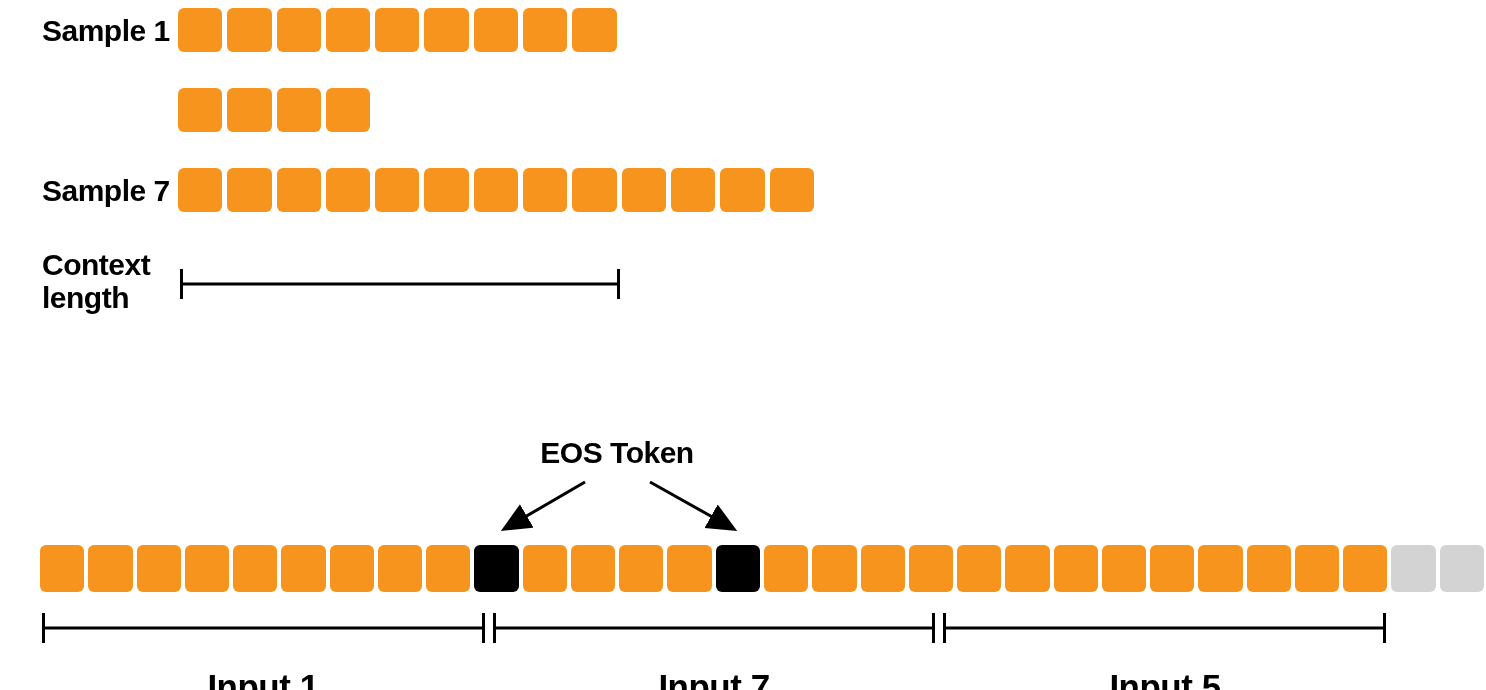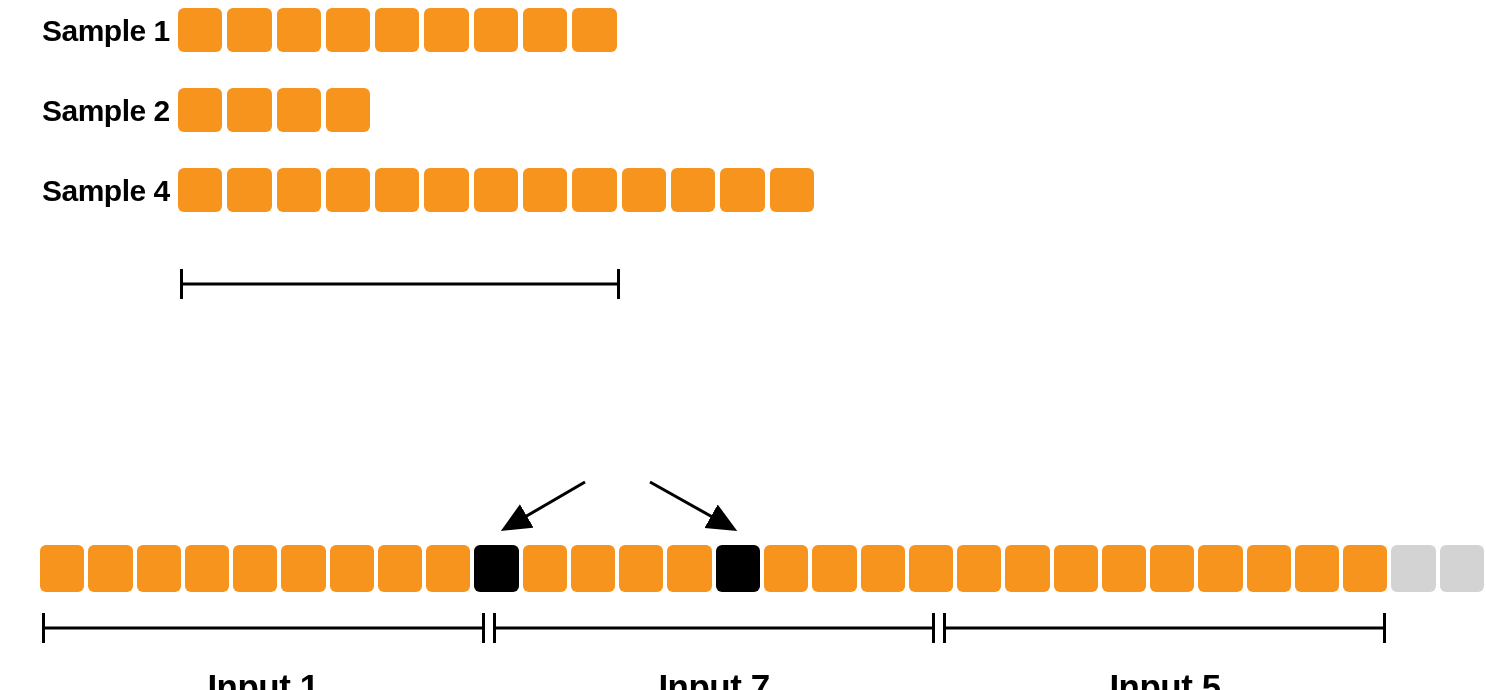--- a/index.html
+++ b/index.html
@@ -99,46 +99,50 @@
       <div class="tok"></div>
       <div class="tok"></div>
       <div class="tok"></div>
       <div class="tok"></div>
       <div class="tok"></div>
       <div class="tok"></div>
       <div class="tok"></div>
       <div class="tok"></div>
     </div>
 
-  <div class="row-label" style="top:88px">Sample 2</div>
   <div class="token-strip" style="top:88px">
       <div class="tok"></div>
       <div class="tok"></div>
       <div class="tok"></div>
       <div class="tok"></div>
     </div>
 
-  <div class="row-label" style="top:168px">Sample 4</div>
+  <div class="row-label" style="top:168px">Sample 7</div>
   <div class="token-strip" style="top:168px">
       <div class="tok"></div>
       <div class="tok"></div>
       <div class="tok"></div>
       <div class="tok"></div>
       <div class="tok"></div>
       <div class="tok"></div>
       <div class="tok"></div>
       <div class="tok"></div>
       <div class="tok"></div>
       <div class="tok"></div>
       <div class="tok"></div>
       <div class="tok"></div>
       <div class="tok"></div>
     </div>
 
-
+  <div class="ctx-label">
+    <div>Context</div>
+    <div>length</div>
+  </div>
+
+  <div class="eos-label">EOS Token</div>
 
   <div class="packed">
       <div class="tok"></div>
       <div class="tok"></div>
       <div class="tok"></div>
       <div class="tok"></div>
       <div class="tok"></div>
       <div class="tok"></div>
       <div class="tok"></div>
       <div class="tok"></div>

